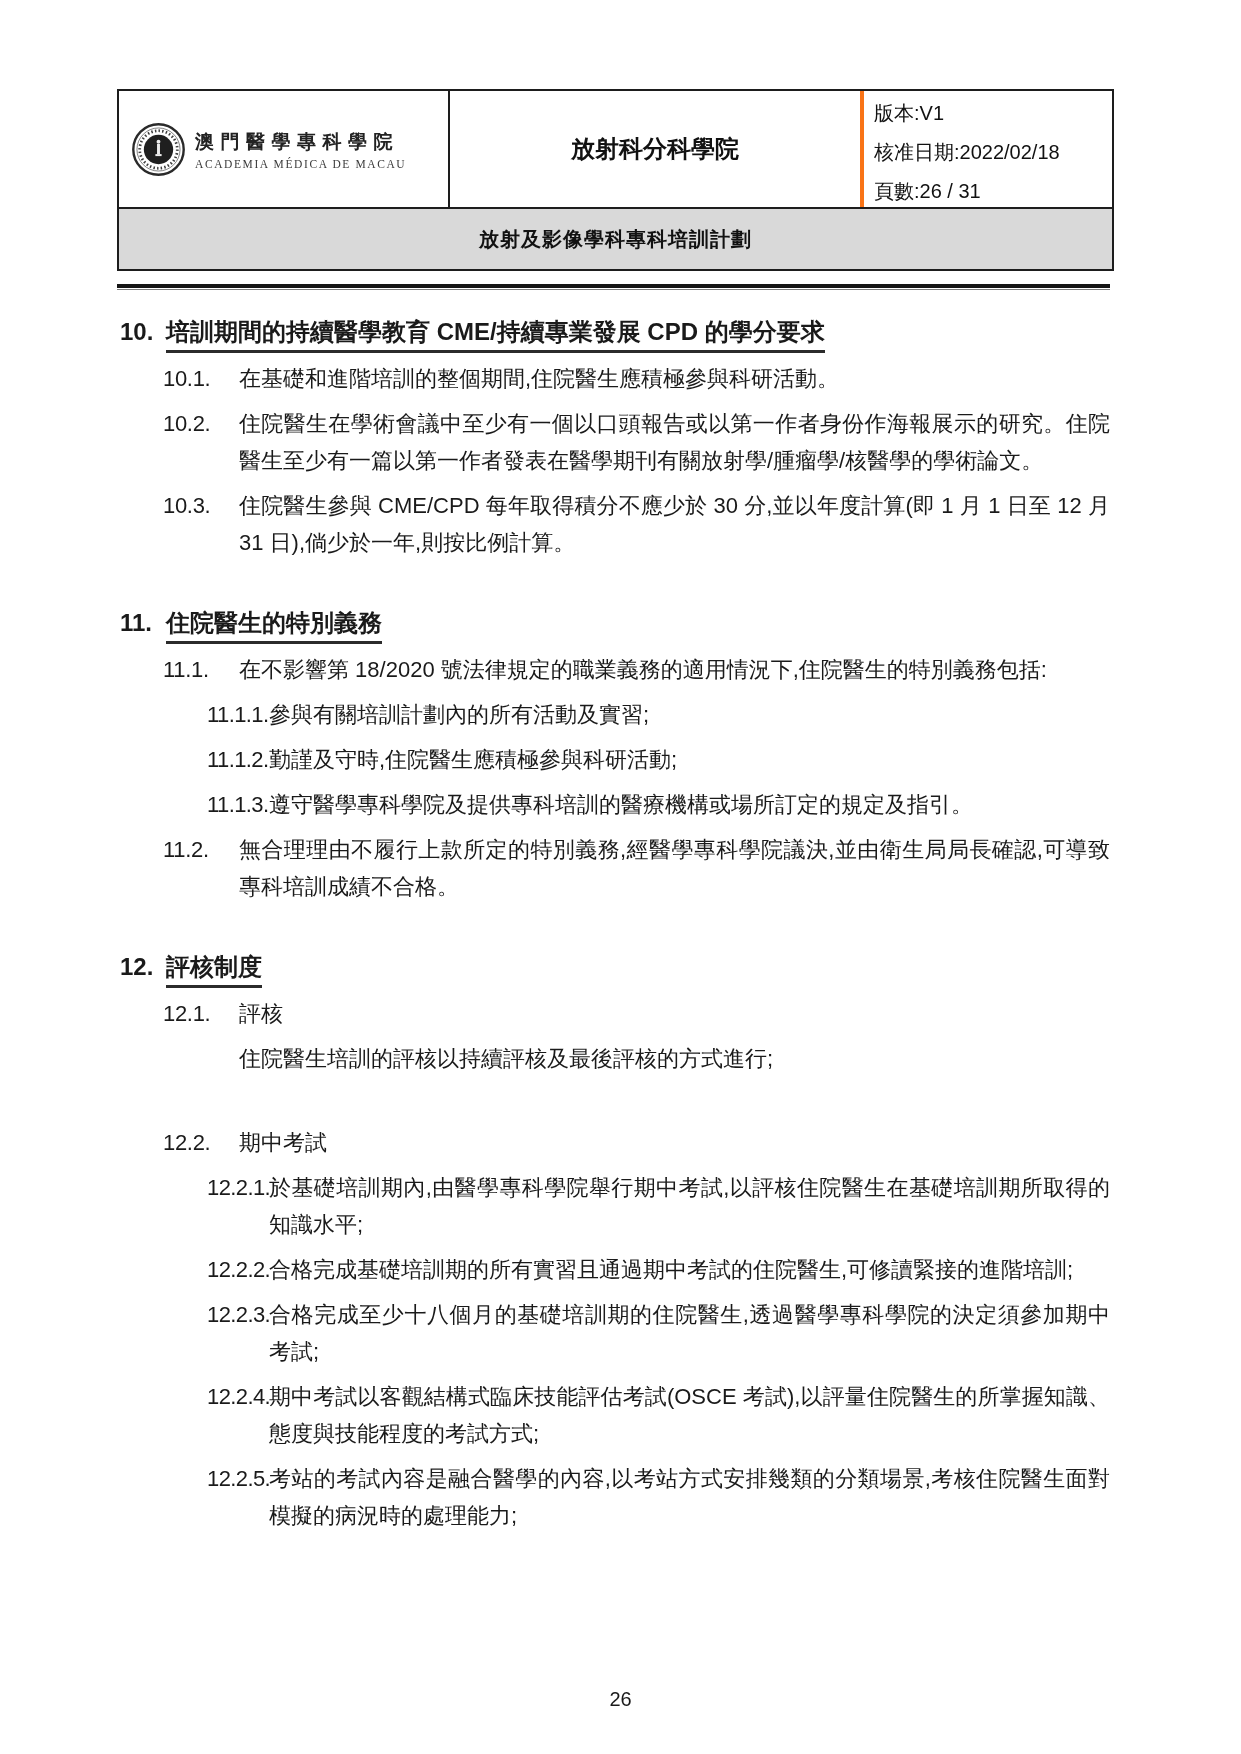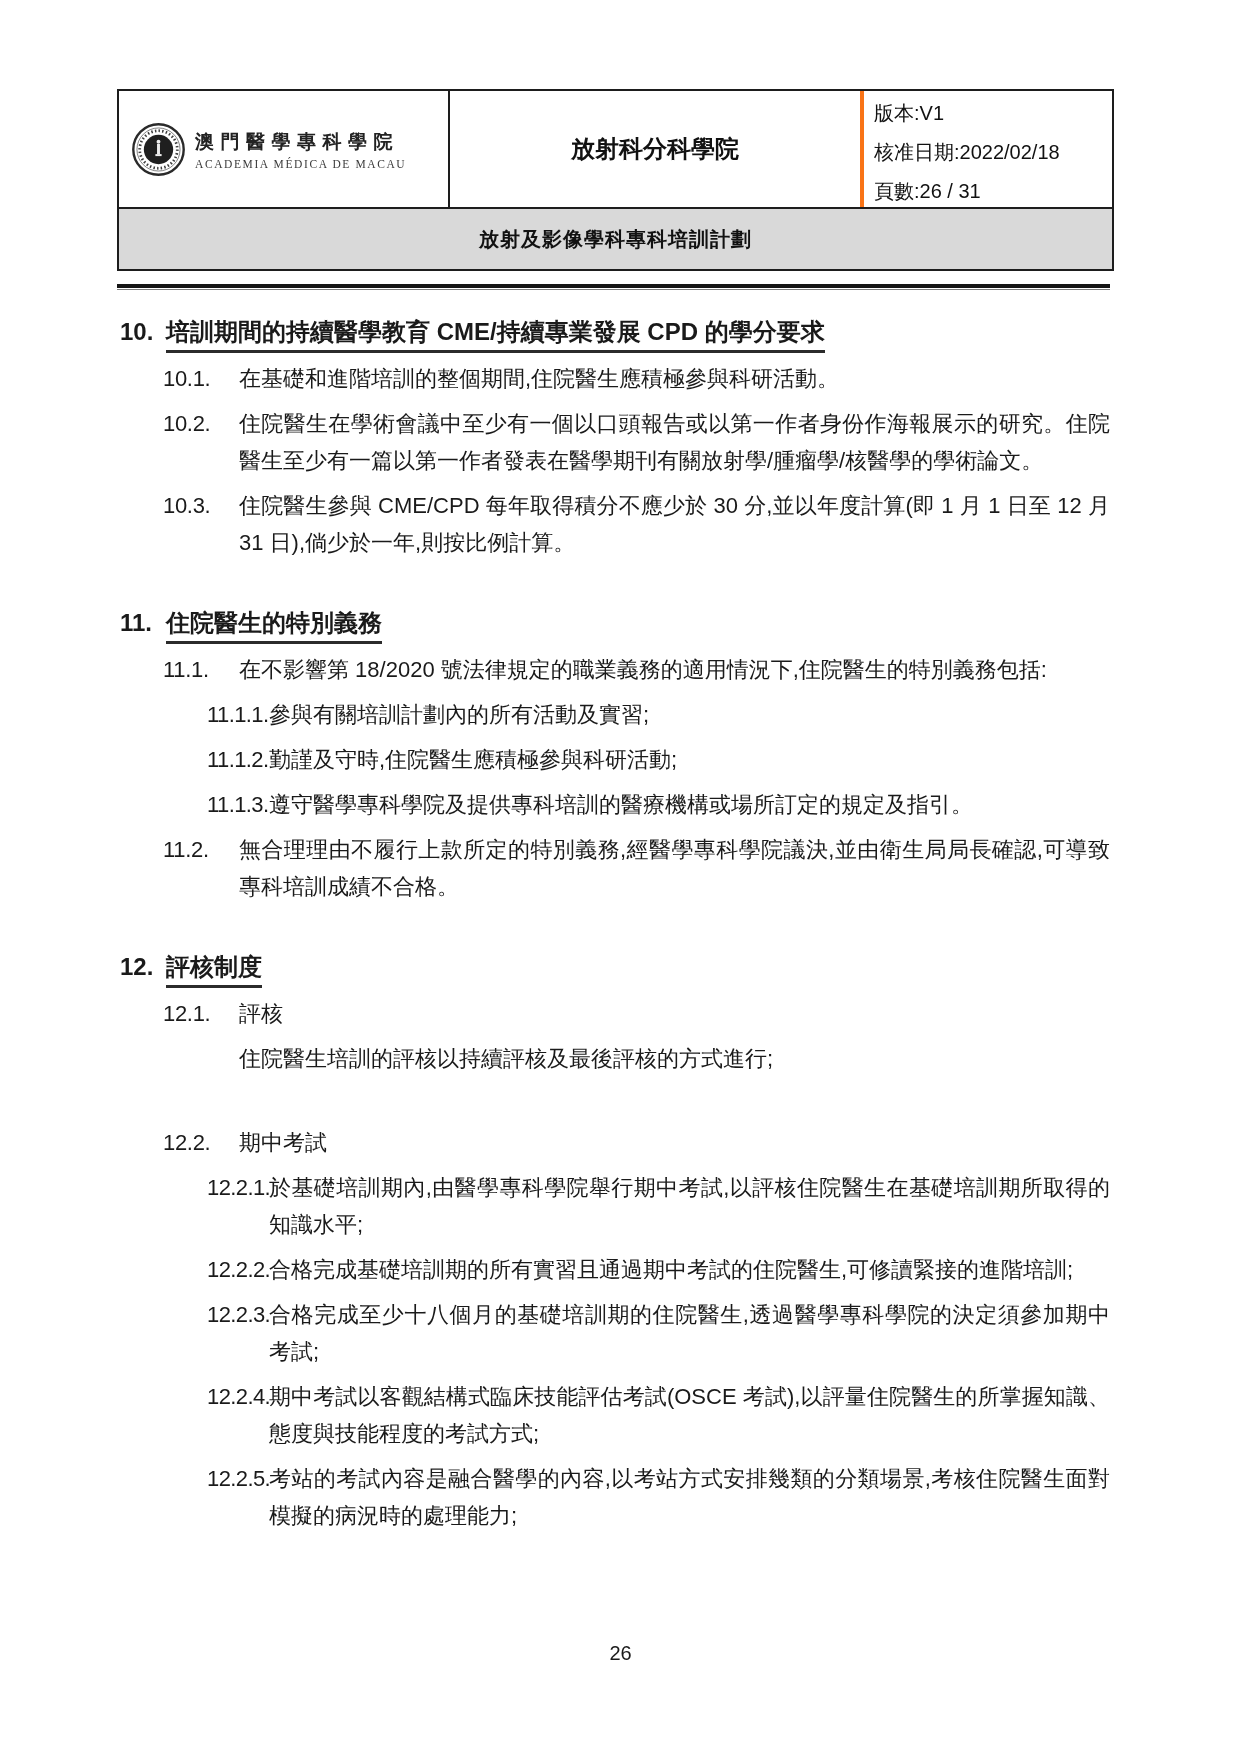--- a/index.html
+++ b/index.html
@@ -69,21 +69,21 @@
   .item-first{margin-top:7px;}
   .gap{margin-top:47px;}
   .lvl1{padding-left:46px;gap:20px;}
   .lvl1 .inum{width:56px;flex:none;letter-spacing:-0.3px;}
   .lvl2{padding-left:90px;}
   .lvl2 .inum{width:62px;flex:none;letter-spacing:-0.6px;}
   .itxt{flex:1;text-align:justify;text-justify:inter-character;}
 
   
   .page-num{
-    position:absolute;left:0;right:0;top:1642px;
+    position:absolute;left:0;right:0;top:1688px;
     text-align:center;font-size:20px;color:#1a1a1a;
   }
 </style>
 </head>
 <body>
 
 <div class="page">
   <div class="content">
 
     <div class="hdr">

